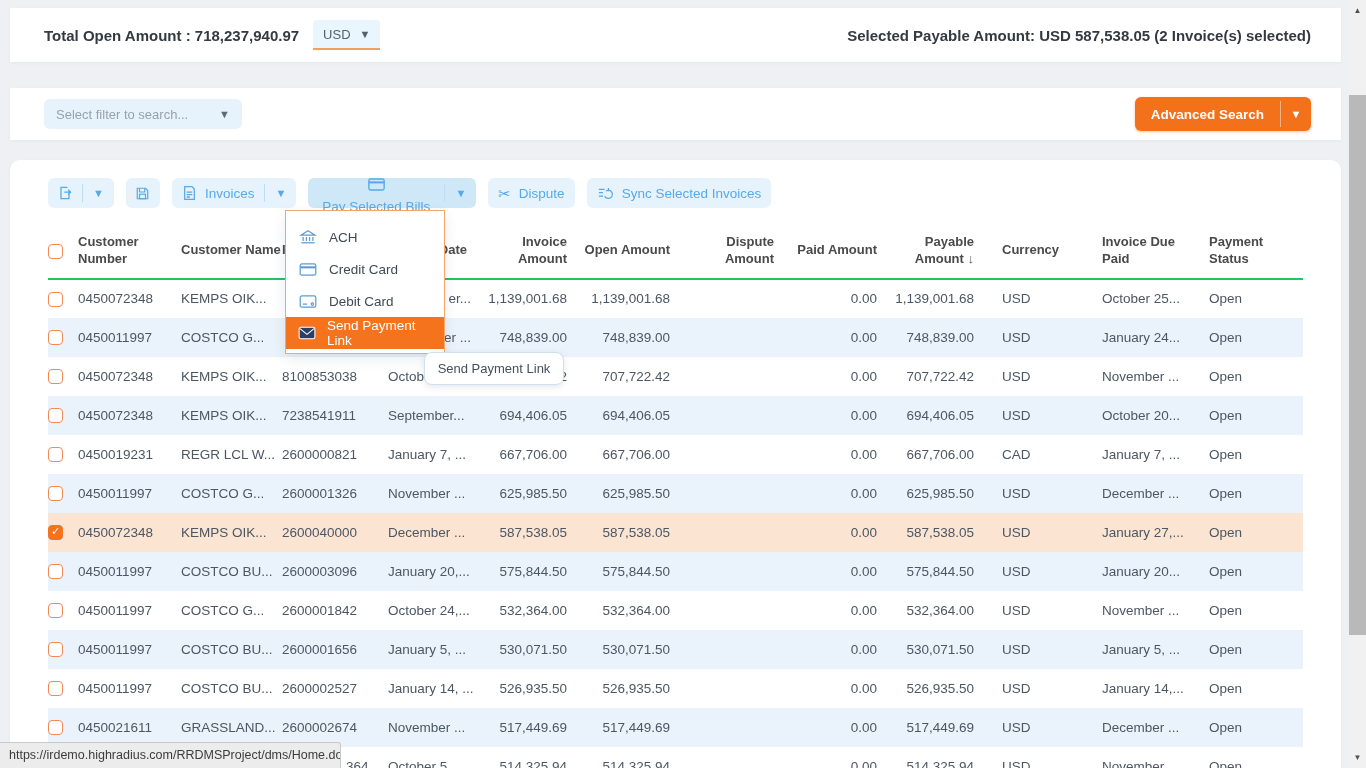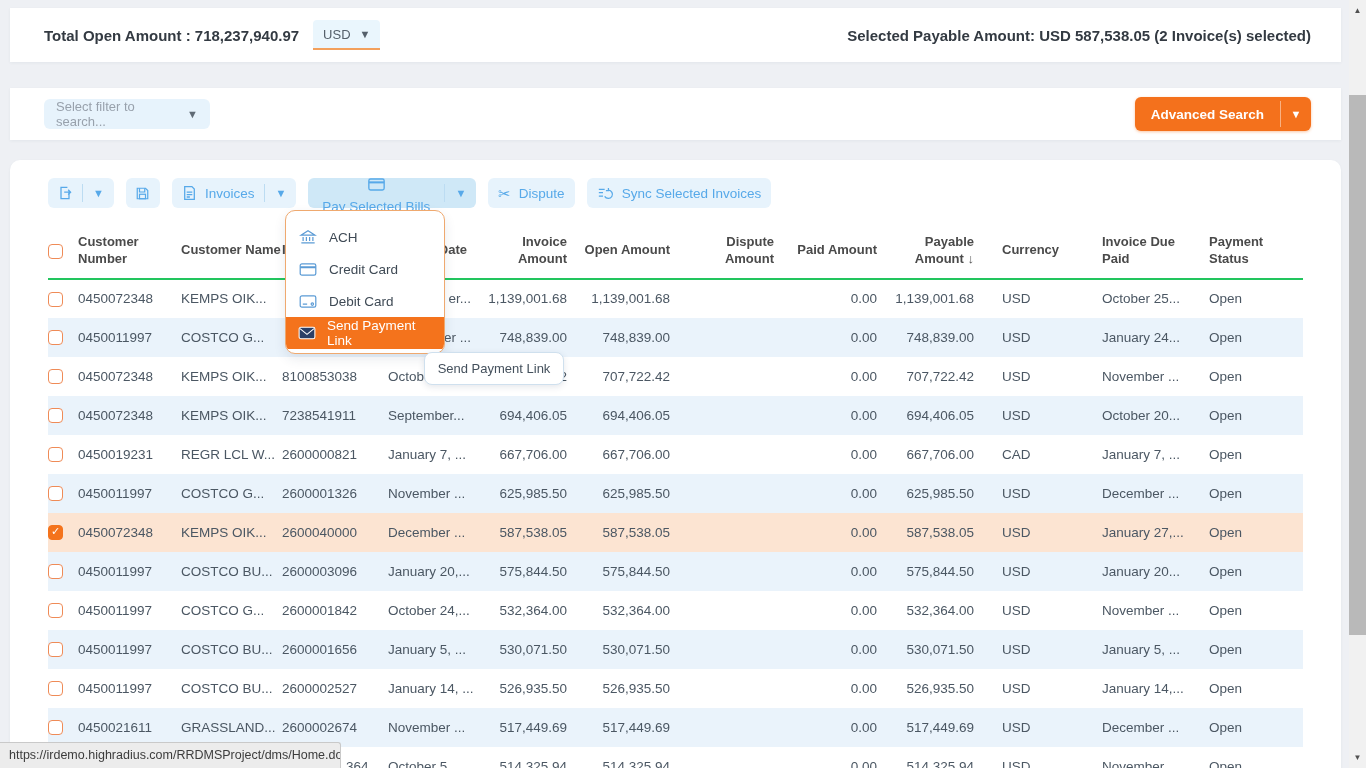--- a/index.html
+++ b/index.html
@@ -16,21 +16,21 @@
   .summary-title { font-size:15px; font-weight:bold; color:#333a42; }
   .currency-chip { height:30px; min-width:64px; padding:0 10px; background:#eaf6fd;
     border-bottom:2px solid #f3a05c; border-radius:4px 4px 0 0; display:flex;
     align-items:center; gap:9px; font-size:13px; color:#55606b; cursor:pointer; }
   .caret { font-size:11px; line-height:1; color:#55606b; }
   .summary-right { font-size:15px; font-weight:bold; color:#333a42; }
 
   
   .filterbar { height:52px; display:flex; align-items:center; justify-content:space-between;
     padding:0 30px 0 34px; margin-bottom:20px; }
-  .filter-chip { width:166px; height:30px; background:#e7f3fc; border-radius:6px;
+  .filter-chip { width:198px; height:30px; background:#e7f3fc; border-radius:6px;
     padding:0 12px; display:flex; align-items:center; justify-content:space-between;
     font-size:13px; color:#98a1ac; cursor:pointer; }
   .filter-chip .caret{ color:#5f6a75; }
   .adv-btn { height:34px; background:#f4711c; border-radius:6px; display:flex;
     align-items:stretch; color:#fff; font-size:13.5px; font-weight:bold; cursor:pointer;
     box-shadow:0 1px 3px rgba(244,113,28,.4); }
   .adv-label { display:flex; align-items:center; padding:1px 16px; }
   .adv-sep { width:1px; background:rgba(255,255,255,.45); margin:4px 0; }
   .adv-caret { width:30px; display:flex; align-items:center; justify-content:center; }
   .adv-caret .caret { color:#fff; }
@@ -64,21 +64,21 @@
   .sort-arrow { font-size:13px; color:#555; }
 
   .cbx { display:inline-block; width:15px; height:15px; border:1.5px solid #ef8b57;
     border-radius:4px; background:#fff; cursor:pointer; vertical-align:middle; }
   .cbx.checked { background:#f4731c; border-color:#f4731c; position:relative; }
   .cbx.checked::after { content:"✓"; position:absolute; left:2px; top:-1px;
     color:#fff; font-size:11px; font-weight:bold; }
 
   
   .pay-menu { position:absolute; left:275px; top:202px; width:160px; background:#fff;
-    border:1px solid #efa96f; border-radius:10px; padding:10px 0 4px 0;
+    border:1px solid #efa96f; border-radius:0; padding:10px 0 4px 0;
     box-shadow:0 5px 12px rgba(40,60,90,.10); z-index:30; overflow:hidden; }
   .menu-item { height:32px; display:flex; align-items:center; gap:11px;
     padding:0 12px; font-size:13.5px; color:#3f4a55; cursor:pointer; }
   .menu-item .mi-icon { width:20px; display:flex; justify-content:center; }
   .menu-item.highlight { background:#f4731c; color:#fff; }
 
   
   .tooltip { position:absolute; left:414px; top:344px; width:140px; height:33px;
     background:#fff; border:1px solid #cfe0ee; border-radius:8px; display:flex;
     align-items:center; justify-content:center; font-size:13px; color:#44505c;

